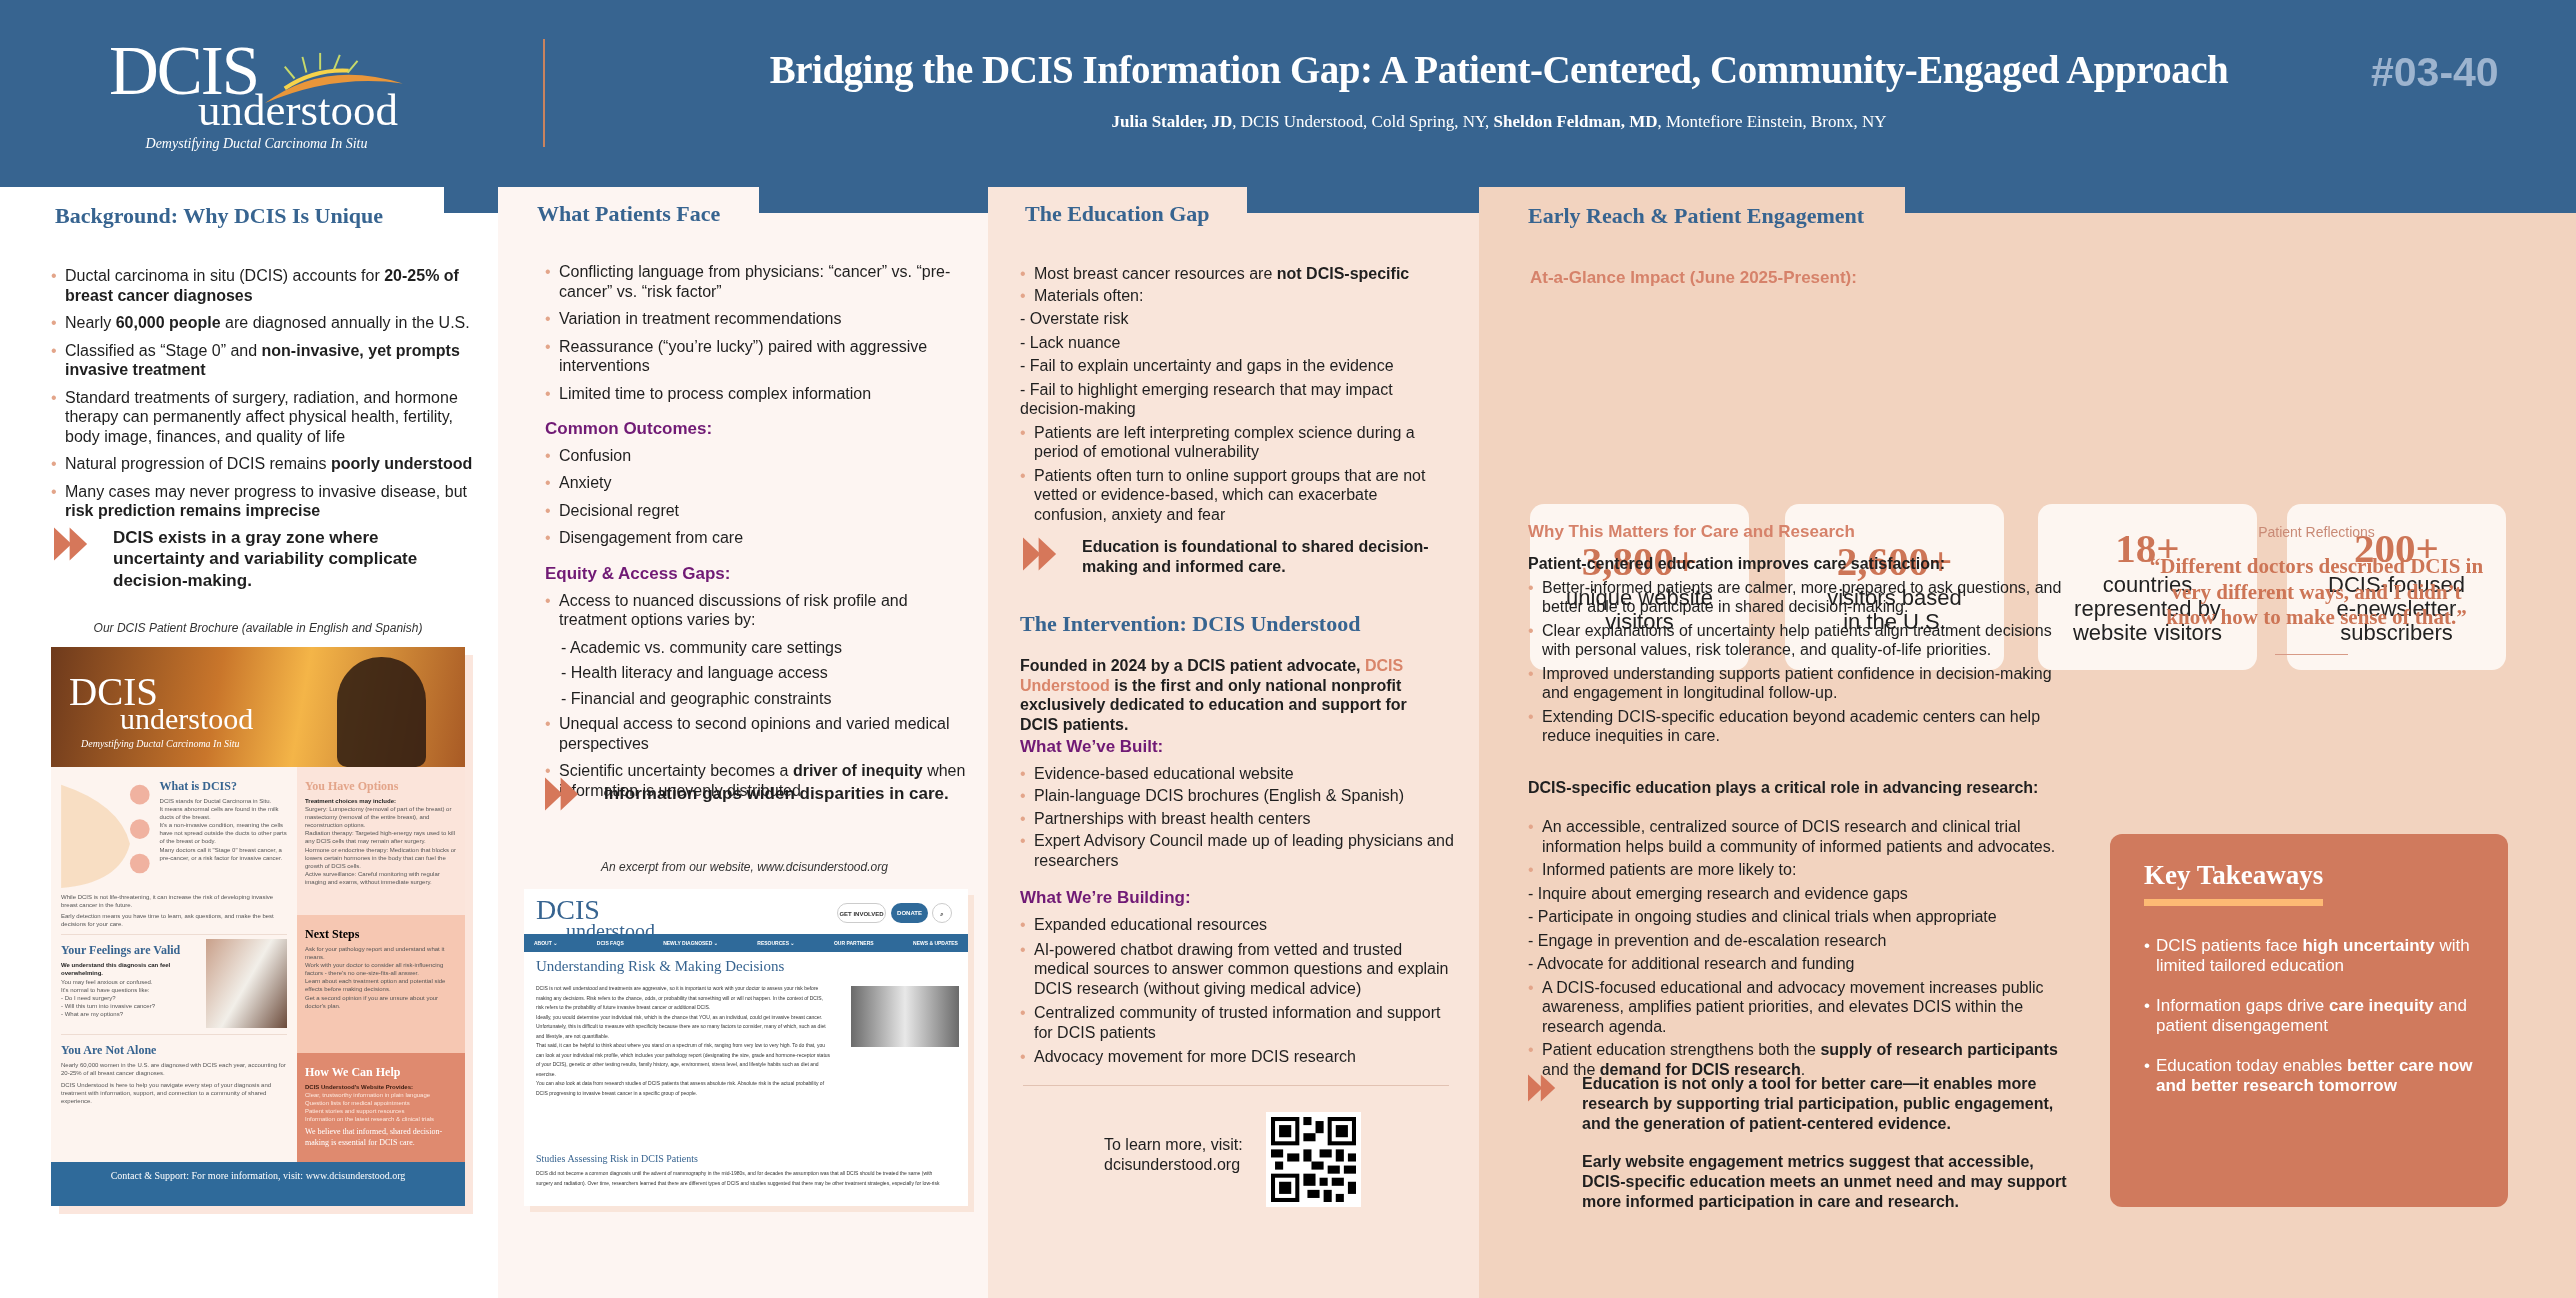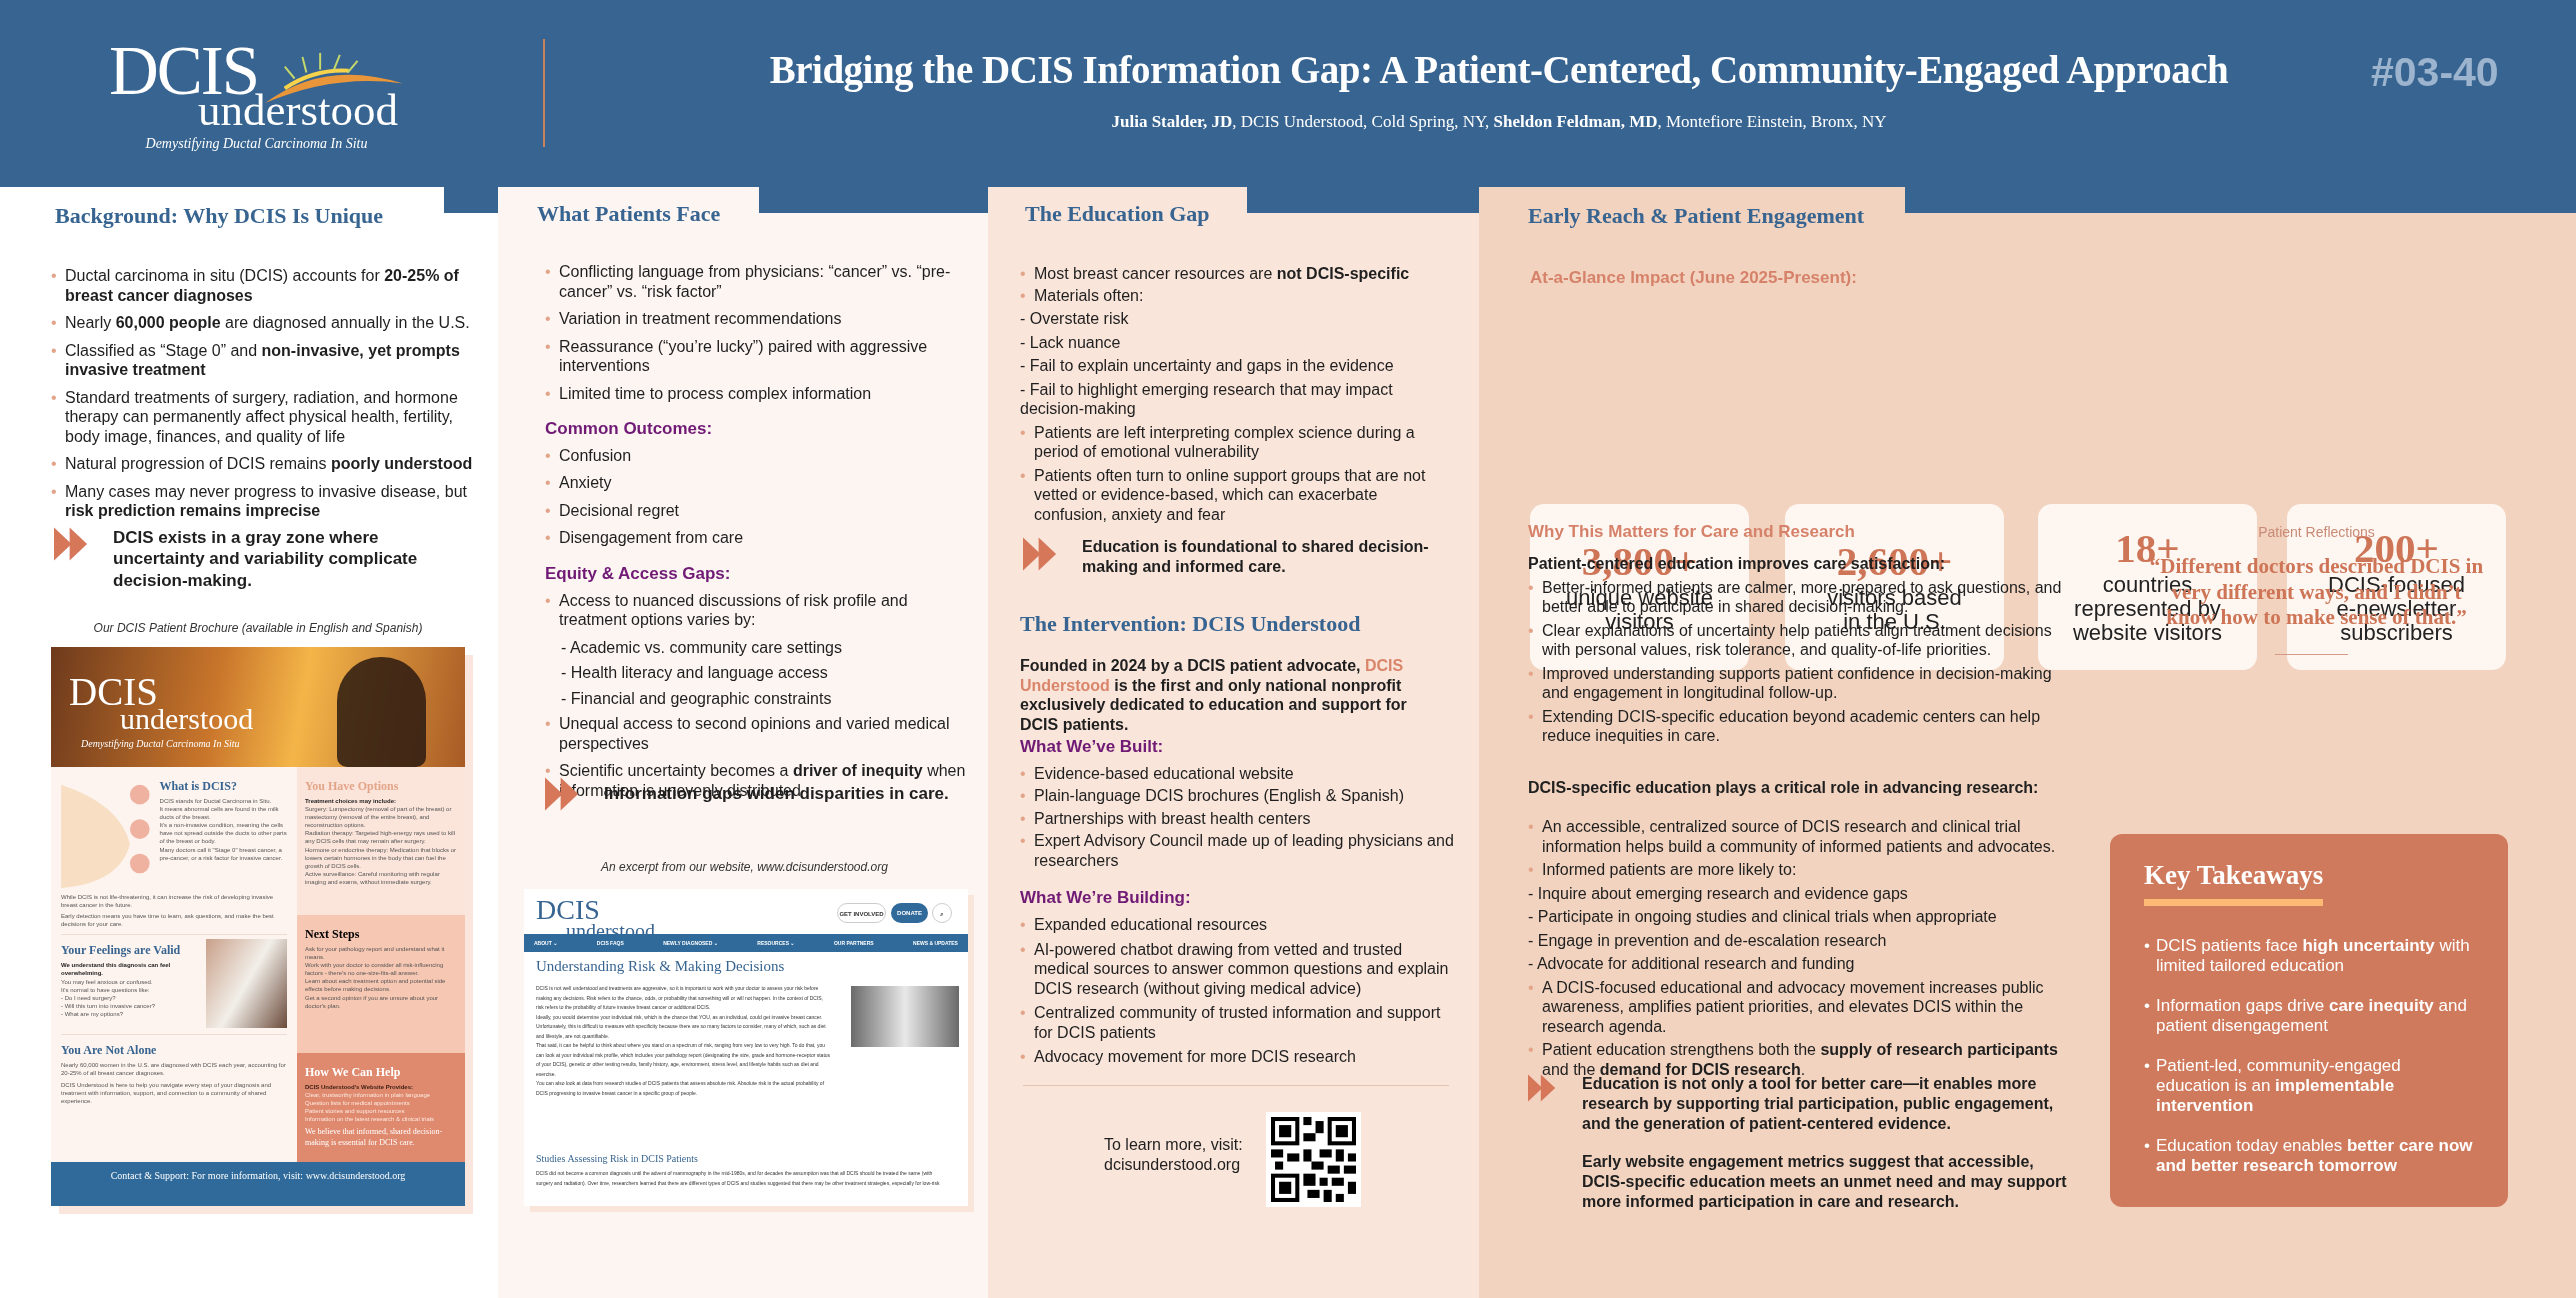--- a/index.html
+++ b/index.html
@@ -423,17 +423,16 @@
   <div style="position:absolute;left:680px;top:337px;width:315px;text-align:center;font-size:14px;color:#c98a76;">Patient Reflections</div>
   <div class="quote" style="position:absolute;left:670px;top:367px;width:335px;">“Different doctors described DCIS in very different ways, and I didn’t know how to make sense of that.”</div>
   <div style="position:absolute;left:796px;top:467px;width:73px;height:1px;background:#d79a86;"></div>
 </div>
 
 <div class="takeaways">
   <h3>Key Takeaways</h3>
   <ul>
     <li><span>DCIS patients face </span><b>high uncertainty</b><span> with limited tailored education</span></li>
     <li><span>Information gaps drive </span><b>care inequity</b><span> and patient disengagement</span></li>
-    <li><span>Patient-led, community-engaged education is an </span><b>implementable intervention</b><span></span></li>
     <li><span>Education today enables </span><b>better care now and better research tomorrow</b><span></span></li>
   </ul>
 </div>
 
 
 </body></html>

